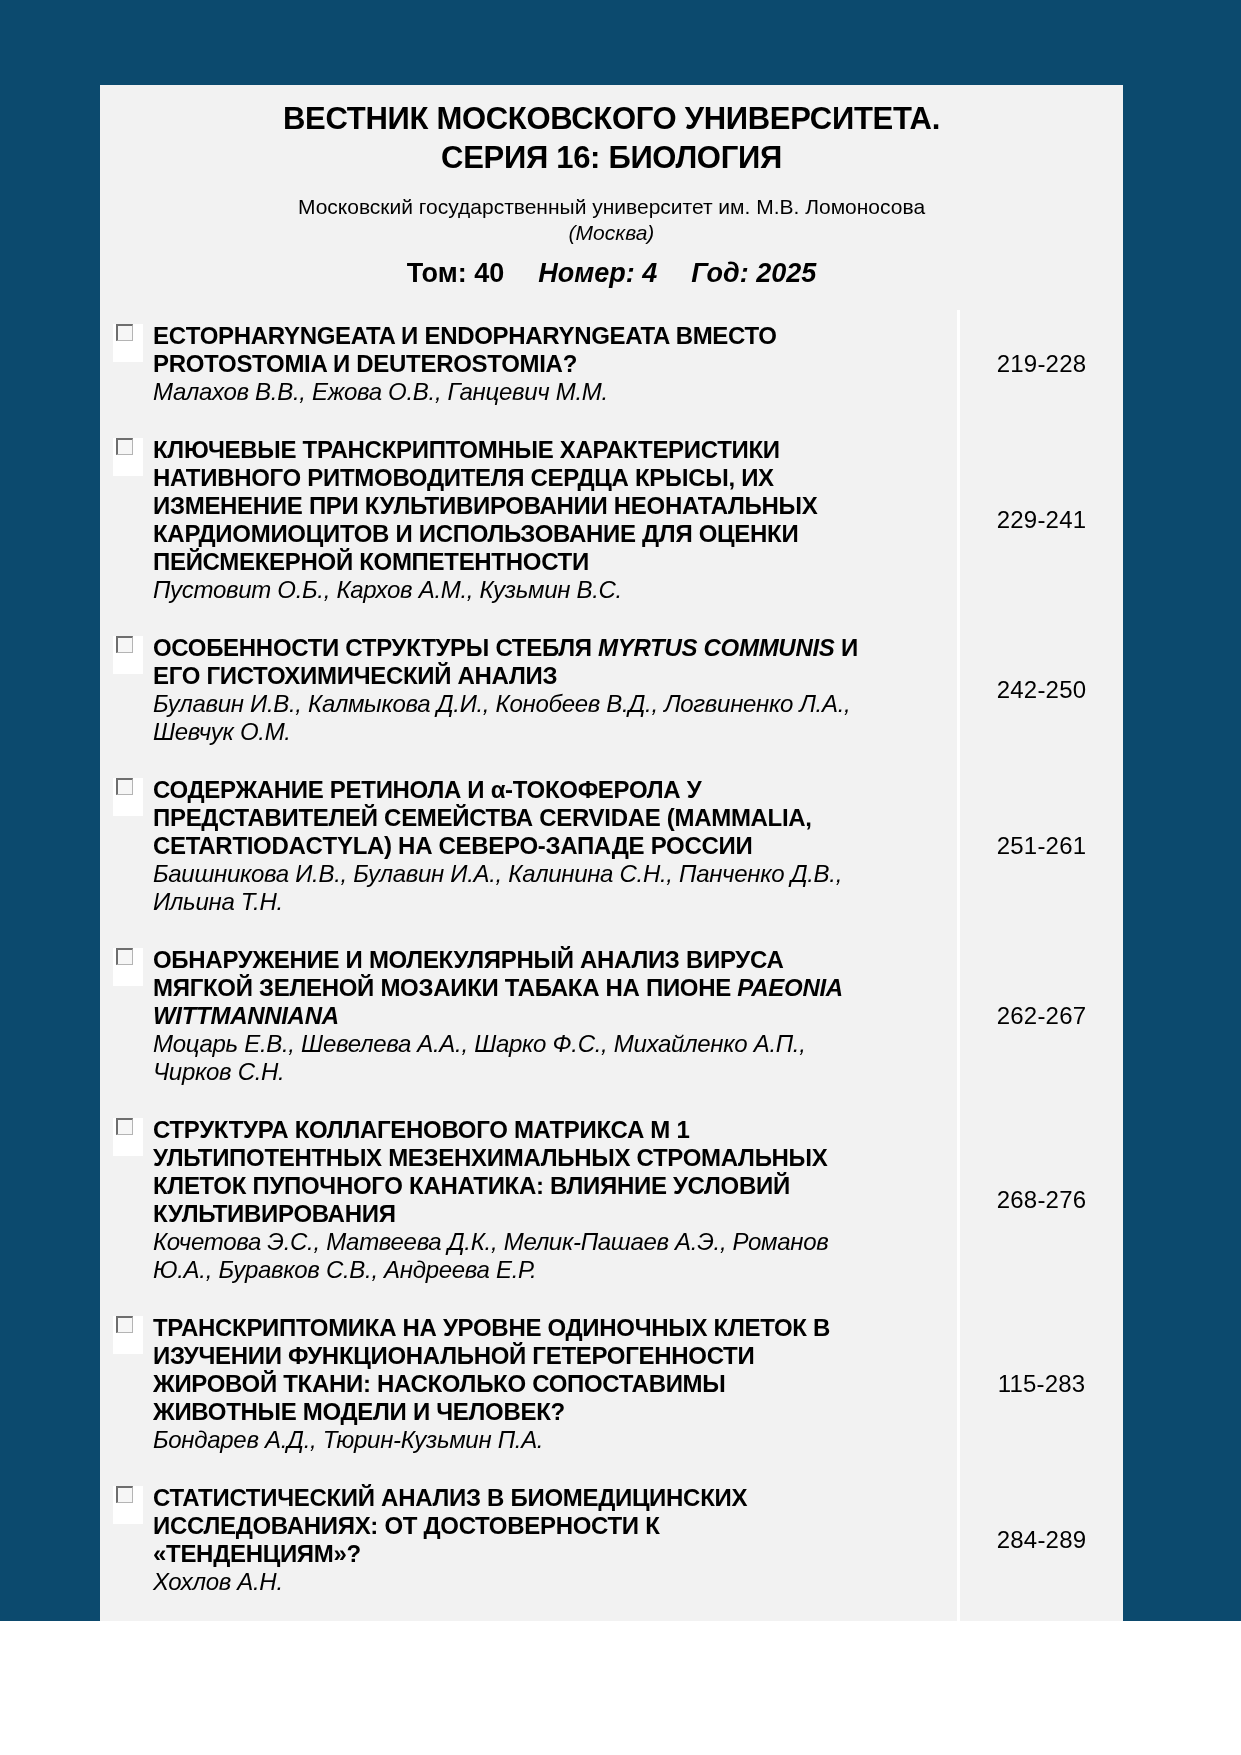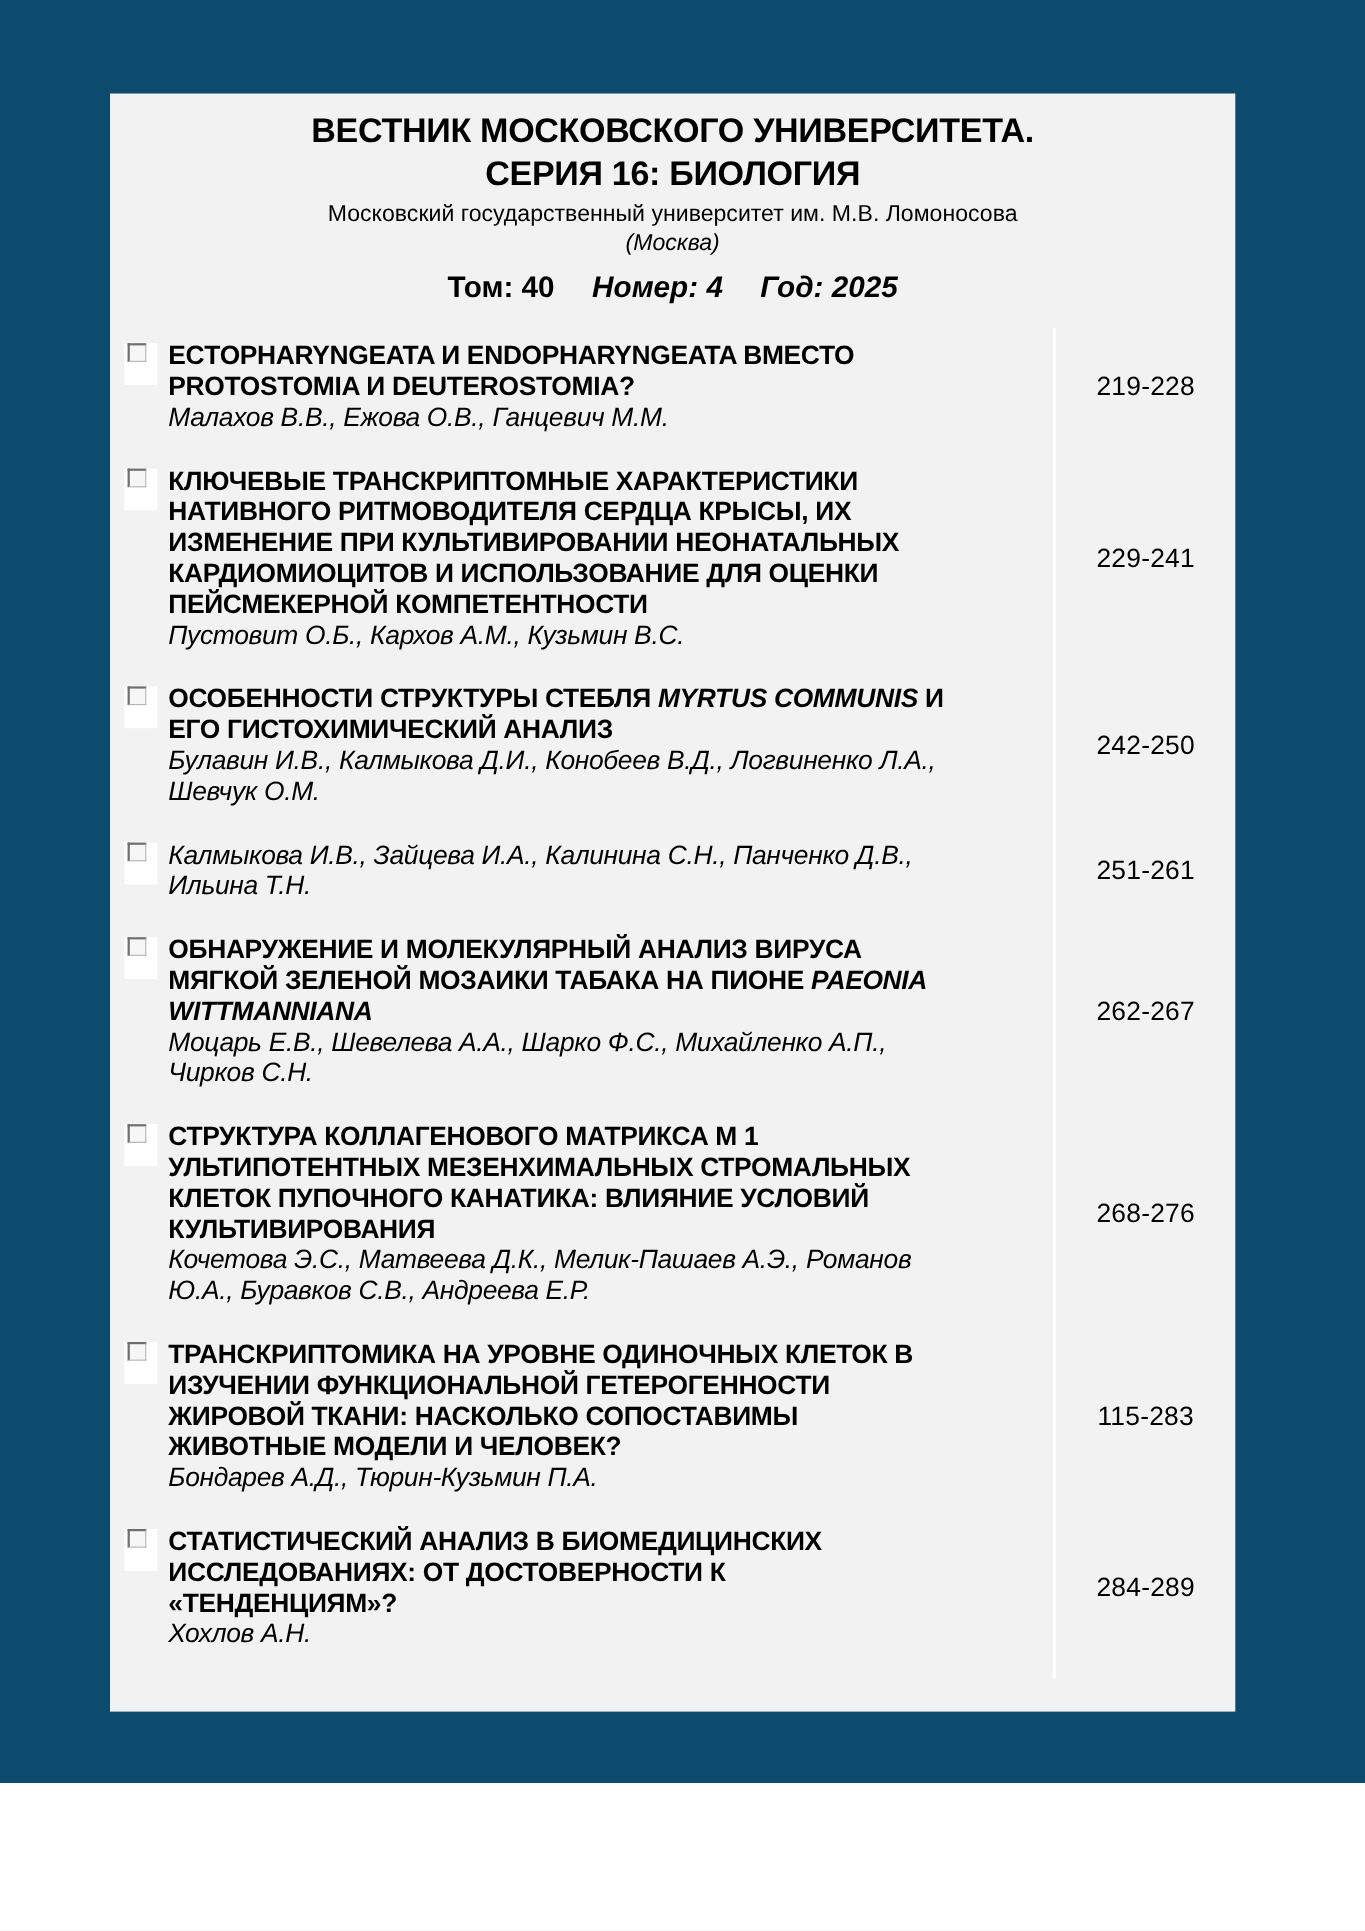--- a/index.html
+++ b/index.html
@@ -31,21 +31,21 @@
     text-align: center;
     font-weight: bold;
     font-size: 31px;
     line-height: 39px;
     letter-spacing: -0.3px;
   }
   .inst {
     text-align: center;
     font-size: 21px;
     line-height: 27px;
-    margin-top: 4px;
+    margin-top: 16px;
   }
   .city {
     text-align: center;
     font-size: 21px;
     line-height: 26px;
     font-style: italic;
   }
   .vol-line {
     text-align: center;
     font-weight: bold;
@@ -178,21 +178,22 @@
           <div class="pages-cell">242-250</div>
         </div>
 
         <div class="row">
           <div class="cb-cell">
             <div class="cb-box">
               <div class="checkbox" role="checkbox" aria-checked="false"></div>
             </div>
           </div>
           <div class="title-cell">
-            <div class="authors">Калмыкова И.В., Зайцева И.А., Калинина С.Н., Панченко Д.В., Ильина Т.Н.</div>
+            <div class="title"><span>СОДЕРЖАНИЕ РЕТИНОЛА И α-ТОКОФЕРОЛА У ПРЕДСТАВИТЕЛЕЙ СЕМЕЙСТВА CERVIDAE (MAMMALIA, CETARTIODACTYLA) НА СЕВЕРО-ЗАПАДЕ РОССИИ</span></div>
+            <div class="authors">Баишникова И.В., Булавин И.А., Калинина С.Н., Панченко Д.В., Ильина Т.Н.</div>
           </div>
           <div class="pages-cell">251-261</div>
         </div>
 
         <div class="row">
           <div class="cb-cell">
             <div class="cb-box">
               <div class="checkbox" role="checkbox" aria-checked="false"></div>
             </div>
           </div>

